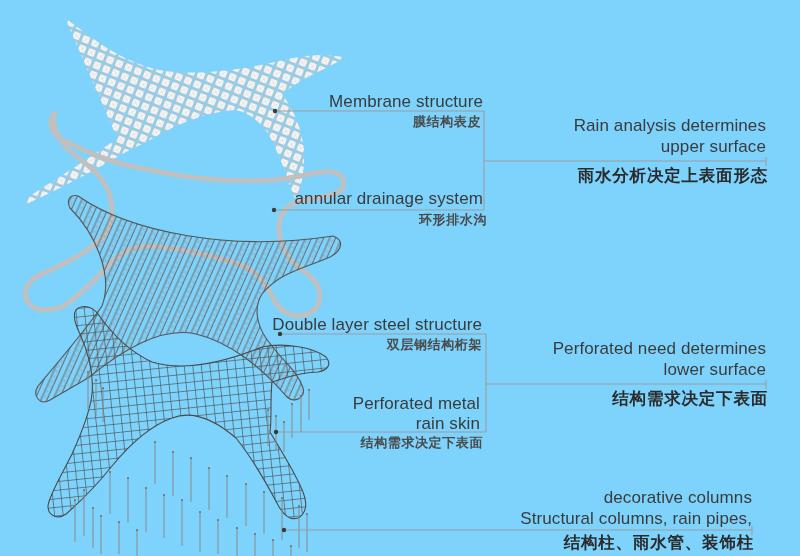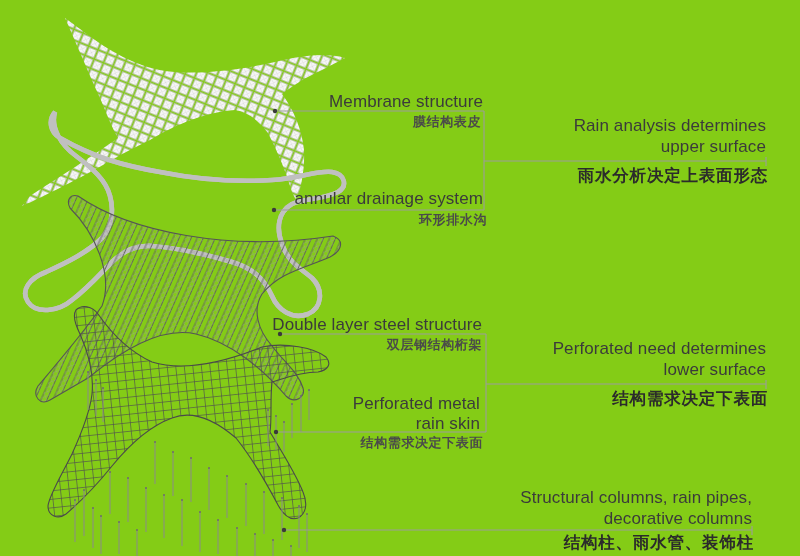--- a/index.html
+++ b/index.html
@@ -1,17 +1,17 @@
 <!DOCTYPE html>
 <html><head>
 <meta charset="utf-8">
 <style>
   html,body{margin:0;padding:0;background:#ffffff;}
   .canvas{
-    position:relative;width:800px;height:556px;background:#84cc16;overflow:hidden;
+    position:relative;width:800px;height:556px;background:#7dd3fc;overflow:hidden;
     font-family:"Liberation Sans","DejaVu Sans",sans-serif;
   }
   .drawing-svg{position:absolute;left:0;top:0;}
   .lbl{
     position:absolute;white-space:nowrap;text-align:right;color:#3b3b3b;
     font-size:17px;line-height:20px;letter-spacing:0.1px;
   }
   .lbl-zh{
     position:absolute;white-space:nowrap;text-align:right;color:#4a4a4a;
     font-size:13px;line-height:15px;font-weight:600;letter-spacing:0.6px;
@@ -224,18 +224,18 @@
   </div>
   <div class="ann-zh" style="right:32px;top:166px;">雨水分析决定上表面形态</div>
 
   <div class="ann two-line" style="right:34px;top:338px;">
     <span>Perforated need determines</span>
     <span>lower surface</span>
   </div>
   <div class="ann-zh" style="right:32px;top:389px;">结构需求决定下表面</div>
 
   <div class="ann two-line" style="right:48px;top:487px;">
+    <span>decorative columns</span>
     <span>Structural columns, rain pipes,</span>
-    <span>decorative columns</span>
   </div>
   <div class="ann-zh" style="right:46px;top:533px;">结构柱、雨水管、装饰柱</div>
 
 </div>
 
 </body></html>

